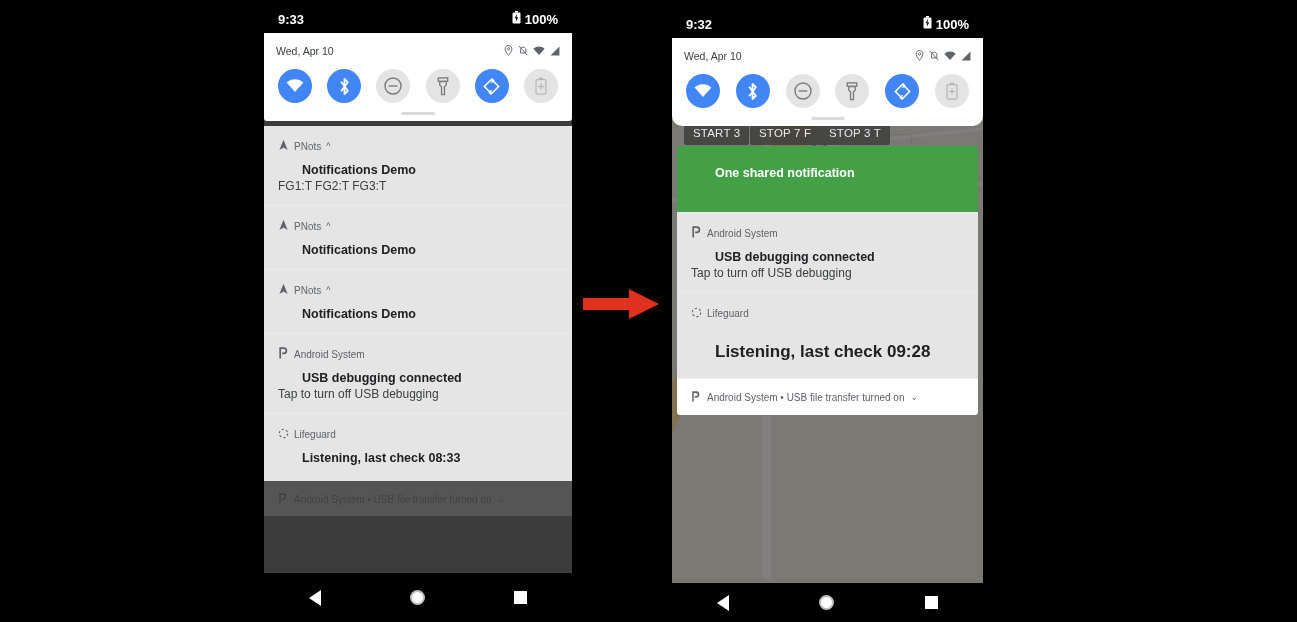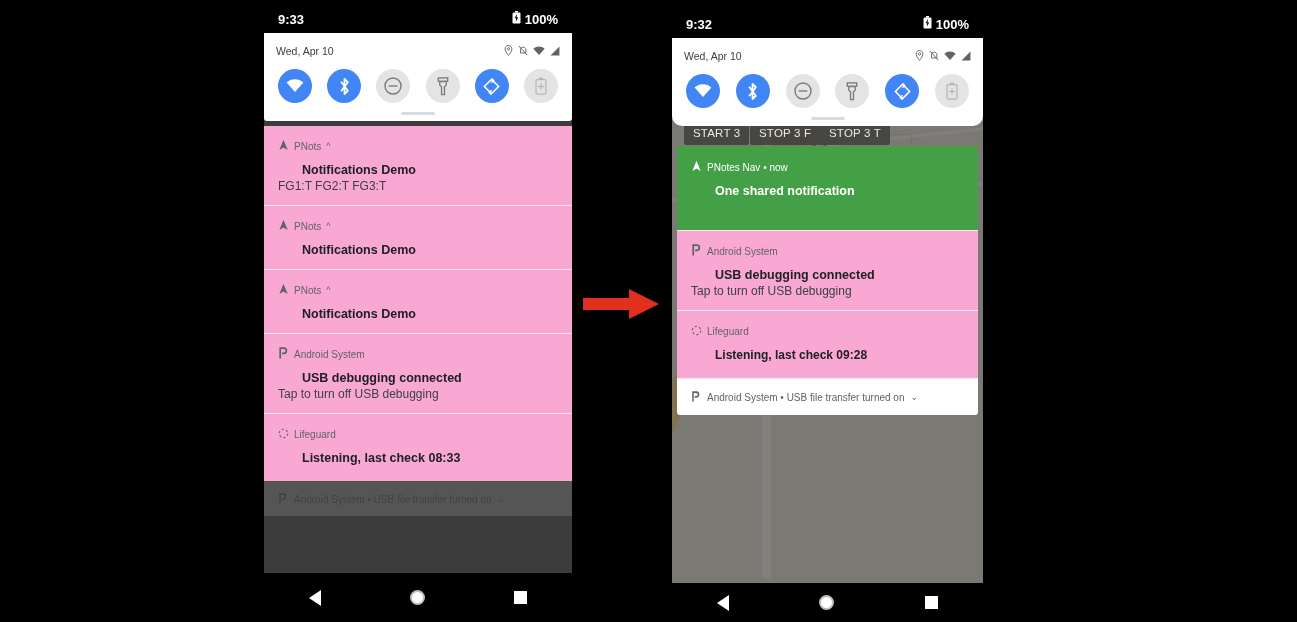--- a/index.html
+++ b/index.html
@@ -37,21 +37,21 @@
   .qs-icons { display: flex; align-items: center; gap: 5px; }
   .qs-tiles { display: flex; justify-content: space-between; margin-top: 9px; padding: 0 2px; }
   .tile { border-radius: 50%; display: flex; align-items: center; justify-content: center; }
   .tile.on  { background: #4285f4; }
   .tile.off { background: #e4e4e4; }
   .qs-handle { width: 34px; height: 3px; background: #dadce0; border-radius: 2px; margin: 9px auto 0 auto; }
 
   
   .notif-stack { margin-top: 5px; display: flex; flex-direction: column; }
   .notif {
-    background: #f9a8d4; position: relative;
+    background: #e5e5e5; position: relative;
   }
   .notif + .notif { border-top: 1px solid #ececec; }
   .notif-hdr { display: flex; align-items: center; gap: 5px; }
   .notif-app { font-size: 10px; color: #5f6368; }
   .notif-title { font-weight: bold; color: #202124; padding-left: 24px; }
   .notif-body  { color: #3c4043; }
   .chev { font-size: 9px; color: #5f6368; line-height: 1; }
 
   .notif.green { background: #43a047; }
   .notif.green .notif-app, .notif.green .notif-title { color: #fff; }
@@ -328,21 +328,21 @@
             </svg>
         </div>
 
         <div class="map-dim"></div>
 
         <div class="mapbtn" style="left:12px; top:48px;">START 2</div>
         <div class="mapbtn" style="left:78px; top:48px;">STOP 2 F</div>
         <div class="mapbtn" style="left:148px; top:48px;">STOP 2 T</div>
 
         <div class="mapbtn" style="left:12px; top:83px;">START 3</div>
-        <div class="mapbtn" style="left:78px; top:83px;">STOP 3 F</div>
+        <div class="mapbtn" style="left:78px; top:83px;">STOP 7 F</div>
         <div class="mapbtn" style="left:148px; top:83px;text-align:center;">STOP 3 T</div>
 
         <div class="mapbtn" style="left:12px; top:118px;">CHECK SERVICES</div>
         <div class="mapbtn" style="left:12px; top:153px;">START NAVIGATION</div>
 
         <div class="glogo" style="left:14px; top:188px;">
           <span>G</span><span>o</span><span>o</span><span>g</span><span>l</span><span>e</span>
         </div>
 
         <div class="manage-notif" style="left:16px; top:50px;">Manage notifications</div>
@@ -415,28 +415,20 @@
                 <line x1="2.5" y1="9" x2="8.5" y2="9" stroke="#b6b6b6" stroke-width="1.2"></line>
               </svg>
           </div>
         </div>
         <div class="qs-handle"></div>
       </div>
 
       <div class="notif-stack" style="position:absolute; left:5px; top:103px; width:301px; z-index:11; border-radius:3px; overflow:hidden;">
 
         <div class="notif green" style="padding:12px 14px 32px 14px;">
-          <div class="notif-hdr">
-            <span>
-              <svg width="11" height="12" viewBox="0 0 11 12">
-                  <path d="M5.5 0.8 L9.6 11 L5.5 8.6 L1.4 11 Z" fill="#fff"></path>
-                </svg>
-            </span>
-            <span class="notif-app" style="color:#fff;">PNotes Nav • now</span>
-          </div>
           <div class="notif-title" style="font-size:12.5px; margin-top:8px;">One shared notification</div>
         </div>
 
         <div class="notif" style="padding:11px 14px 12px 14px;">
           <div class="notif-hdr">
             <span>
               <svg width="11" height="12" viewBox="0 0 11 12">
                   <path d="M2.2 11.4 V1.2 h3.6 a2.6 2.6 0 0 1 0 5.2 H4.1" fill="none" stroke="#5f6368" stroke-width="1.7"></path>
                 </svg>
             </span>
@@ -448,21 +440,21 @@
 
         <div class="notif" style="padding:11px 14px 16px 14px;">
           <div class="notif-hdr">
             <span>
               <svg width="11" height="11" viewBox="0 0 12 12">
                   <circle cx="6" cy="6" r="4.6" fill="none" stroke="#5f6368" stroke-width="1.2" stroke-dasharray="2.4 2.4"></circle>
                 </svg>
             </span>
             <span class="notif-app">Lifeguard</span>
           </div>
-          <div class="notif-title" style="font-size:12px; margin-top:8px;">Listening, last check 09:28</div>
+          <div class="notif-title" style="font-size:17px; margin-top:20px;">Listening, last check 09:28</div>
         </div>
 
         <div class="notif notif-footer" style="padding:9px 14px;">
           <span>
             <svg width="10" height="11" viewBox="0 0 11 12">
                 <path d="M2.2 11.4 V1.2 h3.6 a2.6 2.6 0 0 1 0 5.2 H4.1" fill="none" stroke="#5f6368" stroke-width="1.7"></path>
               </svg>
           </span>
           <span style="font-size:10px;color:#5f6368;">Android System • USB file transfer turned on</span>
           <span style="font-size:9px;color:#5f6368;">⌄</span>

